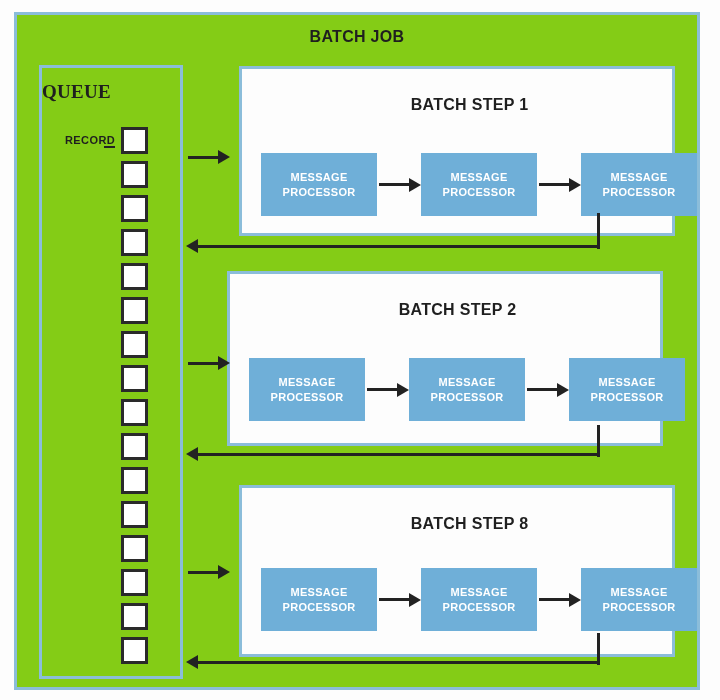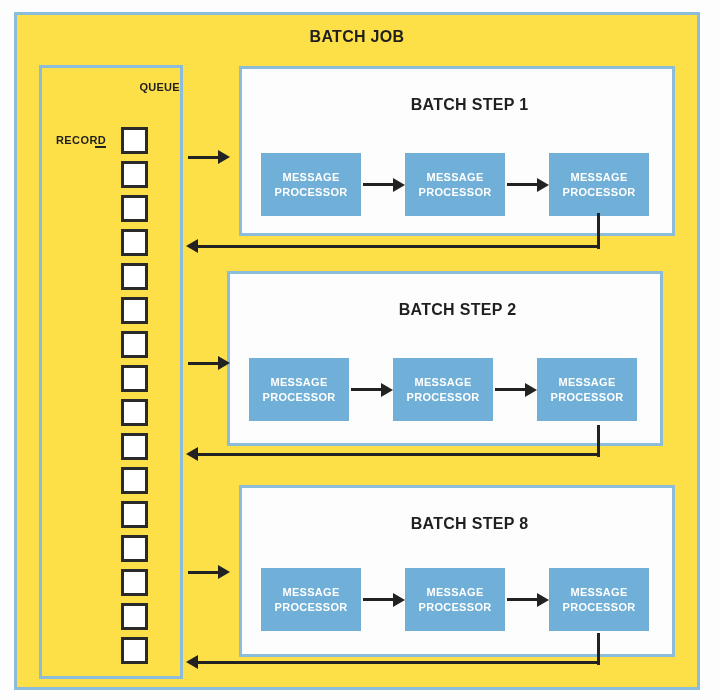--- a/index.html
+++ b/index.html
@@ -7,46 +7,46 @@
     --proc-blue:#6fafd8;
     --line-black:#222222;
     --text-black:#1f1f1f;
   }
   html,body{margin:0;padding:0;background:#ffffff;}
   body{font-family:"Liberation Sans", sans-serif;color:var(--text-black);}
   .canvas{position:relative;width:720px;height:700px;background:#fdfdfd;overflow:hidden;}
 
   
   .job-box{position:absolute;left:14px;top:12px;width:686px;height:678px;
-    border:3px solid var(--border-blue);box-sizing:border-box;background:#fde047;}
+    border:3px solid var(--border-blue);box-sizing:border-box;background:#84cc16;}
   .job-title{position:absolute;top:13px;left:0;right:0;text-align:center;
     font-size:16px;font-weight:bold;letter-spacing:.3px;}
 
   
   .queue-box{position:absolute;left:36px;top:62px;width:144px;height:614px;
     border:3px solid var(--border-blue);box-sizing:border-box;}
-  .queue-title{position:absolute;top:13px;left:0;right:0;text-align:right;
-    font-size:11px;font-weight:bold;letter-spacing:.3px;}
-  .record-row{position:absolute;top:66px;left:14px;display:flex;align-items:flex-end;flex-direction:column;}
+  .queue-title{position:absolute;top:13px;left:0;right:0;text-align:left;
+    font-size:19px;font-weight:bold;letter-spacing:.3px;font-family:Liberation Serif, serif;}
+  .record-row{position:absolute;top:66px;left:23px;display:flex;align-items:flex-end;flex-direction:column;}
   .record-label{font-size:11px;font-weight:bold;letter-spacing:.4px;}
   .record-dash{width:11px;height:2px;background:var(--line-black);margin-left:4px;}
   .record-squares{position:absolute;left:79px;top:59px;display:flex;flex-direction:column;gap:7px;}
   .record-square{width:27px;height:27px;border:3px solid #2a2a2a;box-sizing:border-box;background:#fff;}
 
   
   .step-box{position:absolute;left:236px;width:436px;
     border:3px solid var(--border-blue);box-sizing:border-box;background:#fdfdfd;}
   .step-1{top:63px;height:170px;}
   .step-2{top:268px;height:175px;}
   .step-3{top:482px;height:172px;}
   .step-title{position:absolute;top:27px;left:0;right:0;text-align:center;
     font-size:16px;font-weight:bold;letter-spacing:.3px;padding-left:25px;}
   .processors{position:absolute;left:19px;top:84px;display:flex;align-items:center;}
   .step-3 .processors{top:80px;}
-  .processor{width:100px;height:63px;background:var(--proc-blue);
+  .processor{width:116px;height:63px;background:var(--proc-blue);
     display:flex;align-items:center;justify-content:center;text-align:center;
     color:#fff;font-size:11px;font-weight:bold;letter-spacing:.3px;line-height:1.3;
     padding:0 8px;box-sizing:border-box;}
 
   
   .h-arrow{position:relative;width:44px;height:14px;}
   .h-arrow .shaft{position:absolute;left:2px;top:5.5px;width:31px;height:3px;background:var(--line-black);}
   .h-arrow .head{position:absolute;left:32px;top:0;width:0;height:0;
     border-top:7px solid transparent;border-bottom:7px solid transparent;
     border-left:12px solid var(--line-black);}

